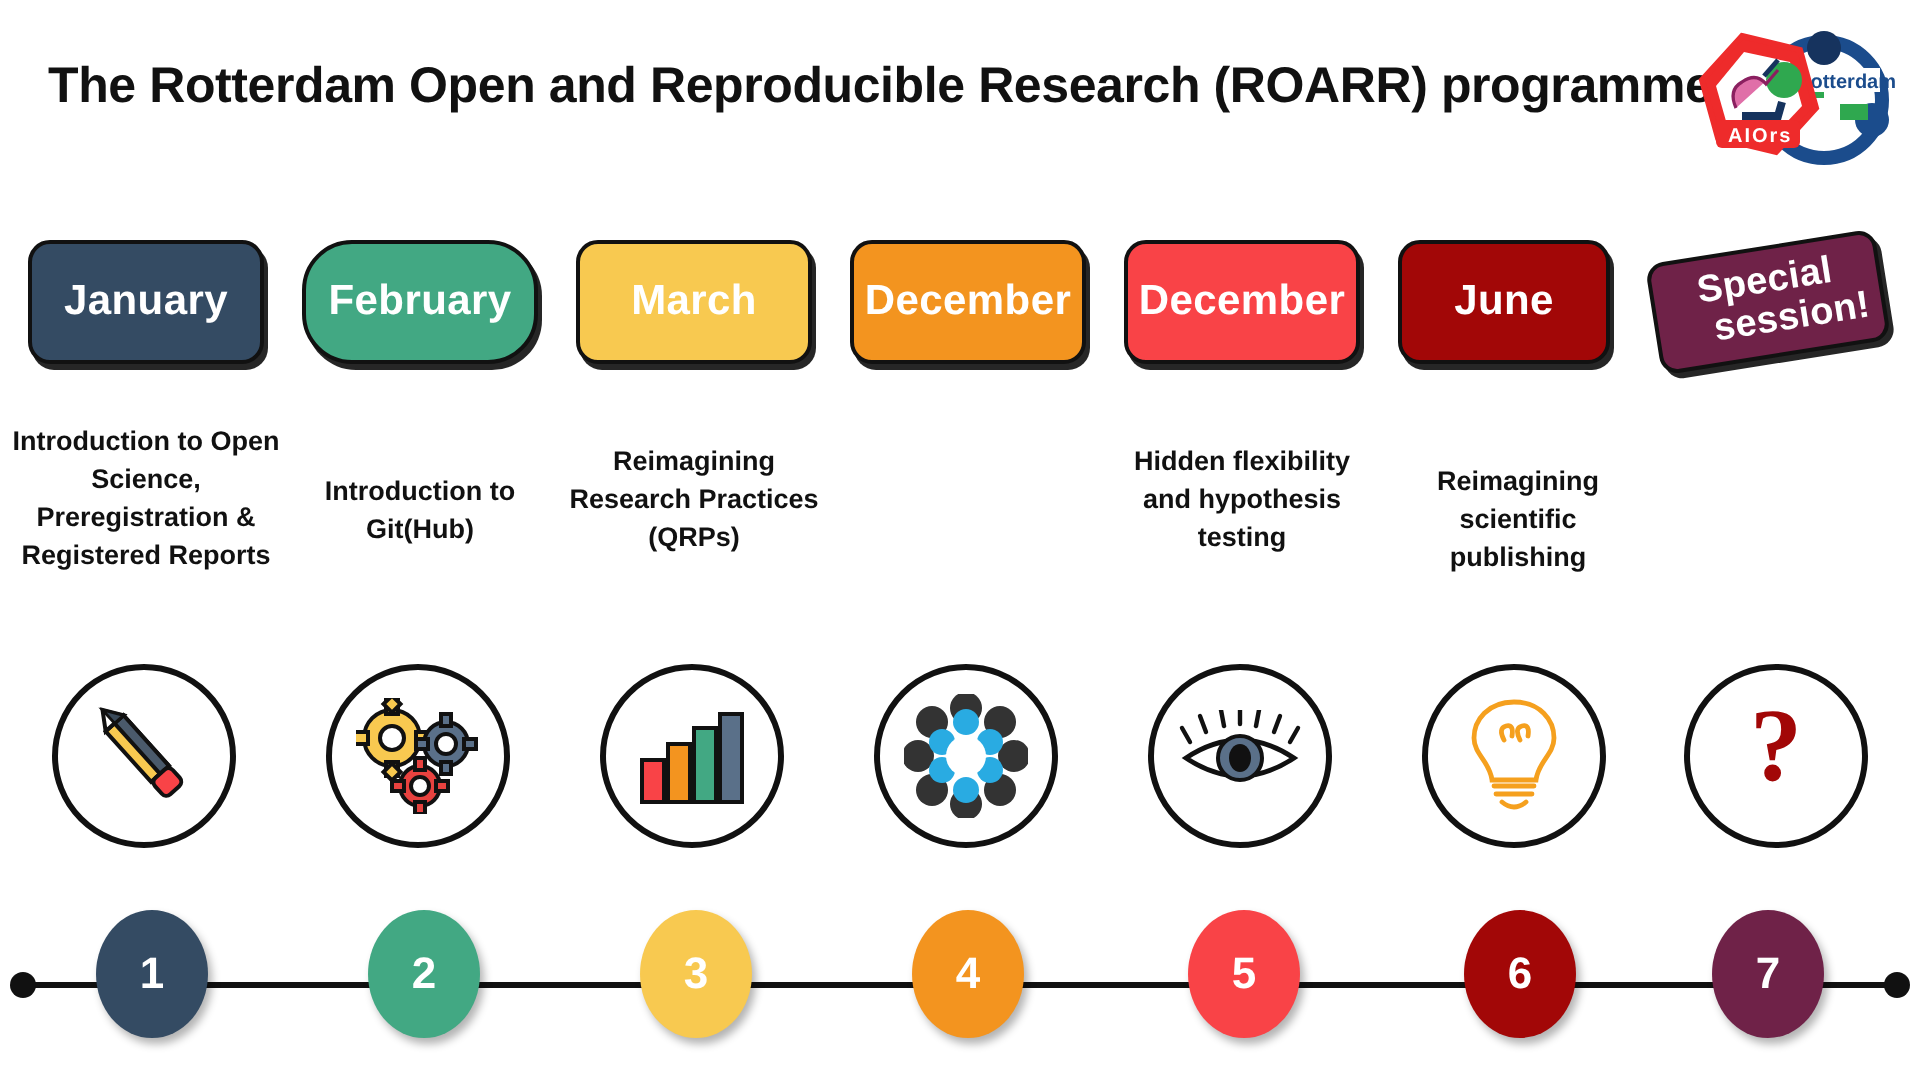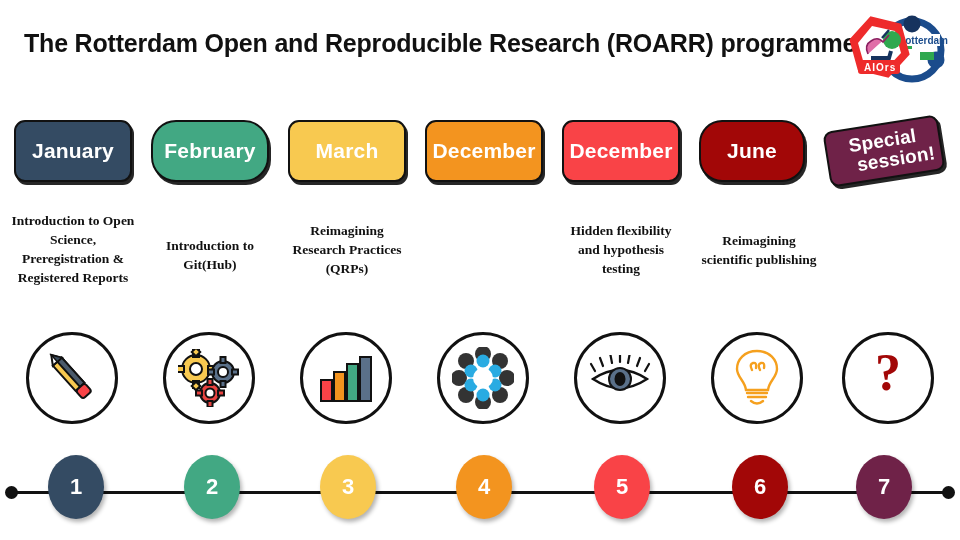--- a/index.html
+++ b/index.html
@@ -48,21 +48,21 @@
     line-height:1.04;
     font-size:19px;
     text-align:center;
     padding:0 6px;
     flex-direction:column;
   }
   .mbtn.special span{display:block;}
   .sp2{align-self:flex-end;}
 
   
-  .descs{position:absolute;left:0;top:205px;width:784px;height:115px;font-family:Liberation Serif, serif;}
+  .descs{position:absolute;left:0;top:205px;width:784px;height:115px;}
   .desc{
     position:absolute;
     text-align:center;
     font-size:13.5px;font-weight:bold;
     color:#111111;
     line-height:1.42;
   }
 
   
   .icons{position:absolute;left:0;top:332px;width:960px;height:108px;}
@@ -140,21 +140,21 @@
     </div>
     <div class="mbtn" style="left:288px;width:118px;background:#F8C950;">
       <span>March</span>
     </div>
     <div class="mbtn" style="left:425px;width:118px;background:#F3941F;">
       <span>December</span>
     </div>
     <div class="mbtn" style="left:562px;width:118px;background:#F94347;">
       <span>December</span>
     </div>
-    <div class="mbtn" style="left:699px;width:106px;background:#A20707;border-radius:23px;">
+    <div class="mbtn" style="left:699px;width:106px;background:#A20707;">
       <span>June</span>
     </div>
     <div class="mbtn special" style="left:826px;top:3px;width:116px;background:#6F2248;">
       <span>Special</span>
       <span class="sp2">session!</span>
     </div>
   </div>
 
   <div class="descs">
     <div class="desc" style="left:6px;top:6px;width:134px;">Introduction to Open Science, Preregistration &amp; Registered Reports</div>

